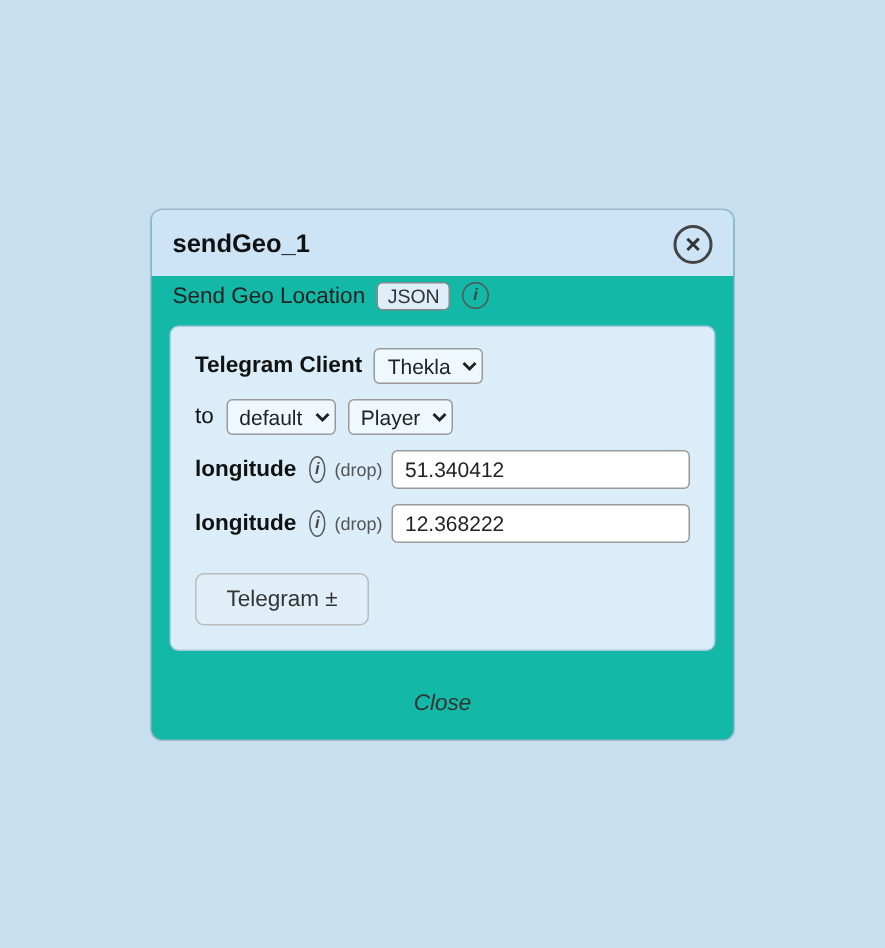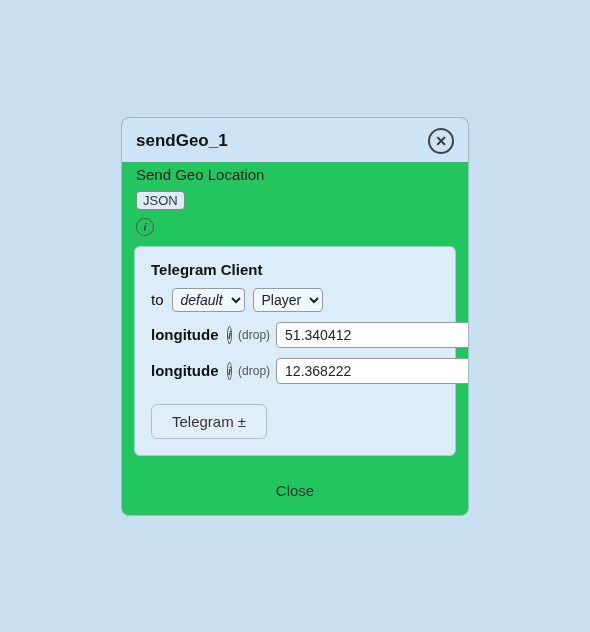--- a/index.html
+++ b/index.html
@@ -12,22 +12,22 @@
       width: 590px;
       height: 632px;
       background: #c8dff0;
       display: flex;
       align-items: center;
       justify-content: center;
       font-family: Arial, sans-serif;
     }
 
     .dialog {
-      width: 348px;
-      background: #22c55e;
+      width: 390px;
+      background: #14b8a6;
       border: 1.5px solid #a0b8cc;
       border-radius: 8px;
       overflow: hidden;
     }
 
     .dialog-header {
       display: flex;
       align-items: center;
       justify-content: space-between;
       padding: 10px 14px 8px 14px;
@@ -50,24 +50,23 @@
       align-items: center;
       justify-content: center;
       cursor: pointer;
       font-size: 14px;
       color: #333;
       font-weight: bold;
     }
 
     .dialog-subheader {
       display: flex;
-      align-items: flex-start;
+      align-items: center;
       padding: 4px 14px 10px 14px;
       gap: 8px;
-      flex-direction: column;
     }
 
     .subheader-label {
       font-size: 15px;
       color: #222;
     }
 
     .json-badge {
       border: 1.5px solid #888;
       border-radius: 4px;
@@ -128,21 +127,20 @@
       border-radius: 4px;
       padding: 2px 4px;
       font-size: 14px;
       background: #f0f8ff;
       cursor: pointer;
       color: #222;
       appearance: auto;
     }
 
     select.default-select {
-      font-style: italic;
     }
 
     .field-row {
       display: flex;
       align-items: center;
       gap: 6px;
       margin-bottom: 10px;
     }
 
     .field-label {
@@ -185,20 +183,21 @@
       text-align: center;
     }
 
     .close-btn {
       background: transparent;
       border: none;
       font-size: 15px;
       color: #333;
       cursor: pointer;
       padding: 4px 20px;
+      font-style: italic;
     }
   </style>
 </head>
 <body>
 
 <div class="dialog">
 
   <div class="dialog-header">
     <span class="dialog-title">sendGeo_1</span>
     <button class="close-icon-btn">
@@ -210,20 +209,23 @@
     <span class="subheader-label">Send Geo Location</span>
     <span class="json-badge">JSON</span>
     <span class="info-icon">i</span>
   </div>
 
   <div class="dialog-body">
 
     
     <div class="row">
       <span class="row-label">Telegram Client</span>
+      <select>
+        <option>Thekla</option>
+      </select>
     </div>
 
     
     <div class="row">
       <span class="row-label-normal">to</span>
       <select class="default-select">
         <option>default</option>
       </select>
       <select>
         <option>Player</option>

